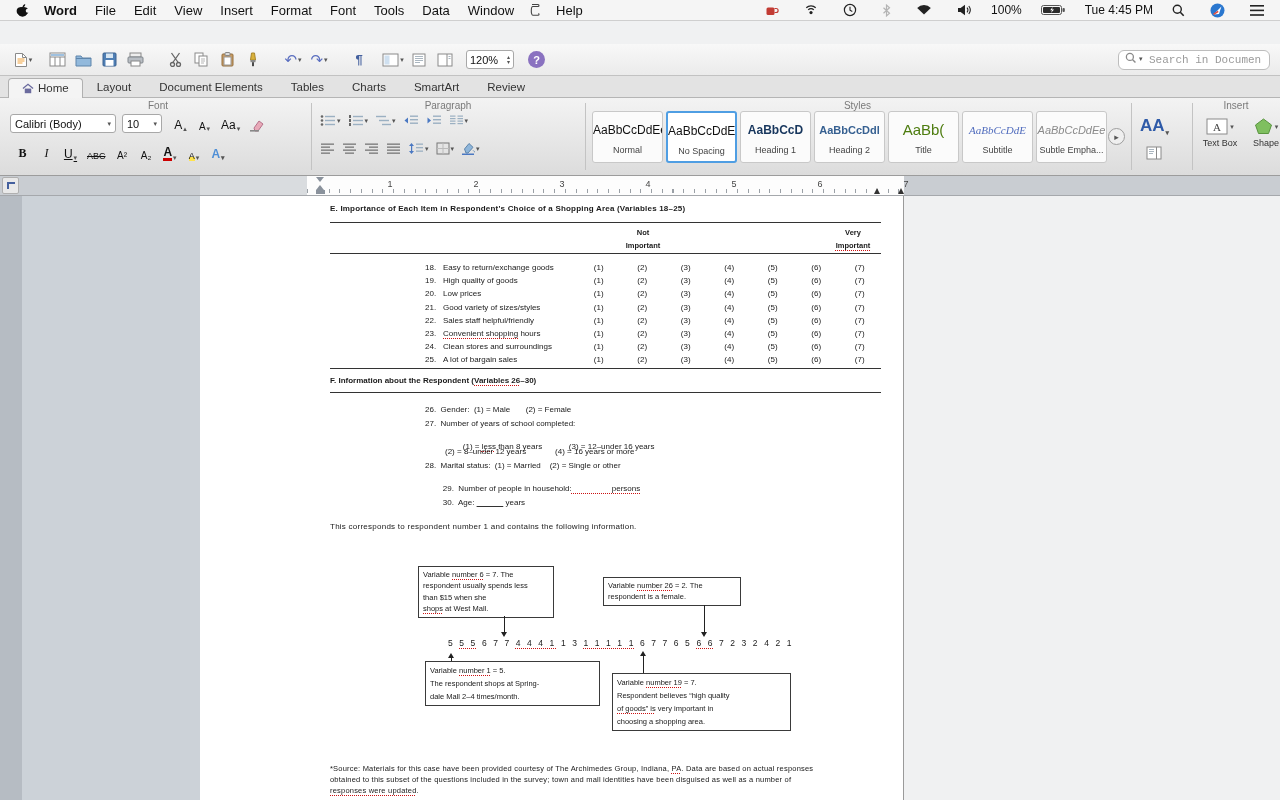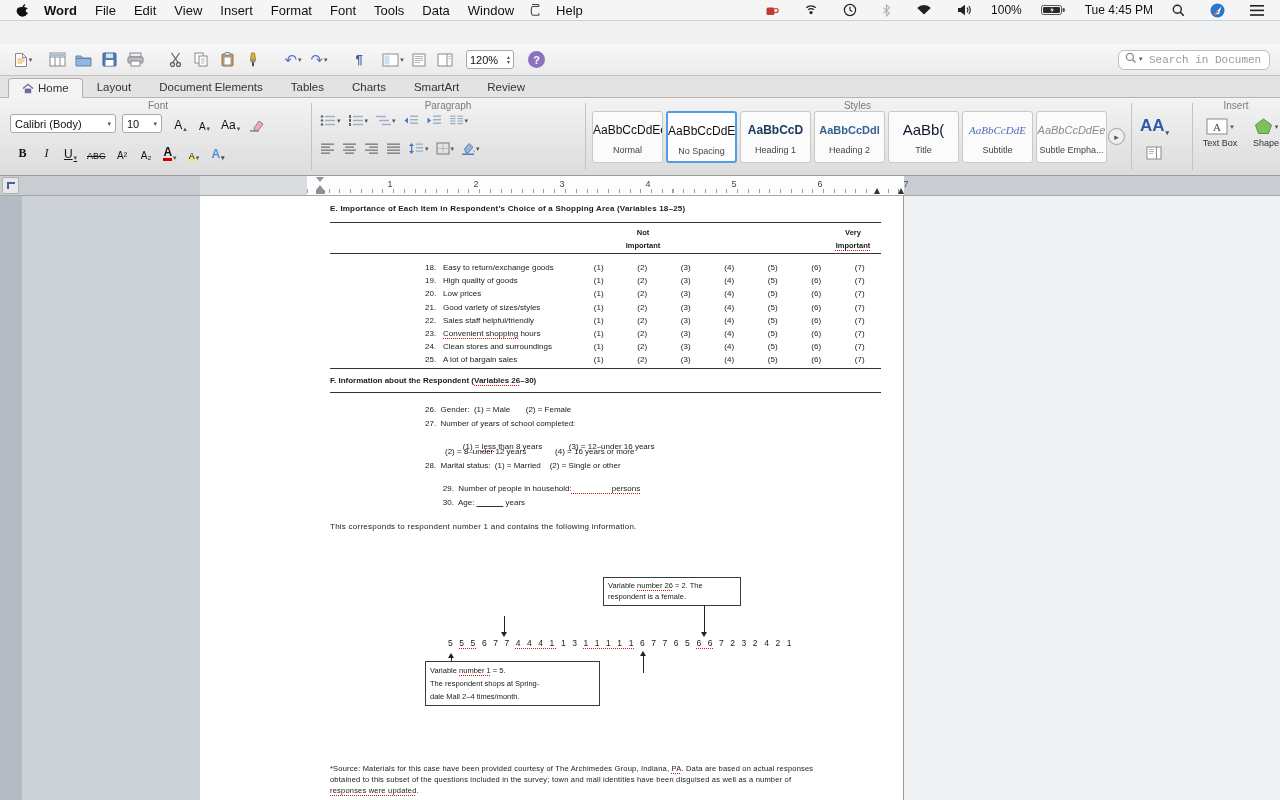--- a/index.html
+++ b/index.html
@@ -92,21 +92,21 @@
   .bcolor { border-bottom:3px solid #c00; line-height:11px; font-weight:bold; }
   .bhl { background:linear-gradient(transparent 60%, #ffe34d 60%); font-size:9px; }
   .beff { color:#4f8fd6; font-weight:bold; }
   .picon { display:flex; align-items:center; gap:1px; }
   .stylecard { width:71px; height:52px; background:#fbfbfb; border:1px solid #c8c8c8; border-radius:3px; text-align:center; overflow:hidden; }
   .stylecard.sel { border:2px solid #4f9ee3; background:#fff; }
   .stprev { height:33px; line-height:36px; font-size:12px; white-space:nowrap; }
   .stlabel { font-size:9px; color:#444; }
   .st-h1 .stprev { color:#17365d; font-weight:bold; }
   .st-h2 .stprev { color:#366091; font-weight:bold; font-size:11px; }
-  .st-title .stprev { color:#0f172a; font-size:15px; }
+  .st-title .stprev { color:#4d7c0f; font-size:15px; }
   .st-sub .stprev { color:#4f6bbd; font-style:italic; font-size:11px; font-family:"Liberation Serif",serif; }
   .st-subtle .stprev { color:#8a8a8a; font-style:italic; font-size:11px; }
   .morebtn { position:absolute; width:17px; height:17px; border-radius:50%; background:#efefef; border:1px solid #9e9e9e; font-size:9px; color:#555; display:flex; align-items:center; justify-content:center; }
   .aabtn { position:absolute; font-size:17px; font-weight:bold; display:flex; align-items:flex-end; gap:1px; }
   .aabtn .a1 { color:#2e5aa8; } 
   .insbtn { position:absolute; width:44px; text-align:center; font-size:9px; color:#333; }
   .insbtn .ic { height:24px; display:flex; align-items:center; justify-content:center; gap:2px; }
 
   
   .rulerbar { position:absolute; top:176px; left:0; right:0; height:20px; background:#c9cdd2; border-bottom:1px solid #a5a8ac; }
@@ -845,20 +845,26 @@
         <span>29.  Number of people in household:</span><span class="sp">                 </span><span class="sp"> persons</span>
       </div>
       <div class="fline" style="left:225px;top:293px">
         <span>30.  Age: </span><span class="blk">            </span><span> years</span>
       </div>
 
       <div class="para">
           <div>This corresponds to respondent number 1 and contains the following information.</div>
       </div>
 
+      <div class="cbox b1">
+        <div><span>Variable </span><span class="sp">number 6</span><span> = 7. The</span></div>
+        <div>respondent usually spends less</div>
+        <div>than $15 when she</div>
+        <div><span class="sp">shops</span><span> at West Mall.</span></div>
+      </div>
       <div class="cbox b2">
         <div><span>Variable </span><span class="sp">number 26</span><span> = 2. The</span></div>
         <div>respondent is a female.</div>
       </div>
 
       <span class="aline" style="left:304px;top:420px;height:17px"></span>
       <span class="ah down" style="left:301px;top:436px"></span>
       <span class="aline" style="left:504px;top:409px;height:28px"></span>
       <span class="ah down" style="left:501px;top:436px"></span>
 
@@ -867,20 +873,26 @@
       <span class="ah up" style="left:248px;top:457px"></span>
       <span class="aline" style="left:251px;top:462px;height:21px"></span>
       <span class="ah up" style="left:440px;top:455px"></span>
       <span class="aline" style="left:443px;top:460px;height:17px"></span>
 
       <div class="cbox b3">
         <div><span>Variable </span><span class="sp">number 1</span><span> = 5.</span></div>
         <div>The respondent shops at Spring-</div>
         <div>dale Mall 2–4 times/month.</div>
       </div>
+      <div class="cbox b4">
+        <div><span>Variable </span><span class="sp">number 19</span><span> = 7.</span></div>
+        <div>Respondent believes “high quality</div>
+        <div><span class="sp">of goods” is</span><span> very important in</span></div>
+        <div>choosing a shopping area.</div>
+      </div>
 
       <div class="fnote">
         <div><span>*Source: Materials for this case have been provided courtesy of The Archimedes Group, Indiana, </span><span class="sp">PA</span><span>. Data are based on actual responses</span></div>
         <div>obtained to this subset of the questions included in the survey; town and mall identities have been disguised as well as a number of</div>
         <div><span class="sp">responses were updated</span><span>.</span></div>
       </div>
 
     </div>
   </div>
 

